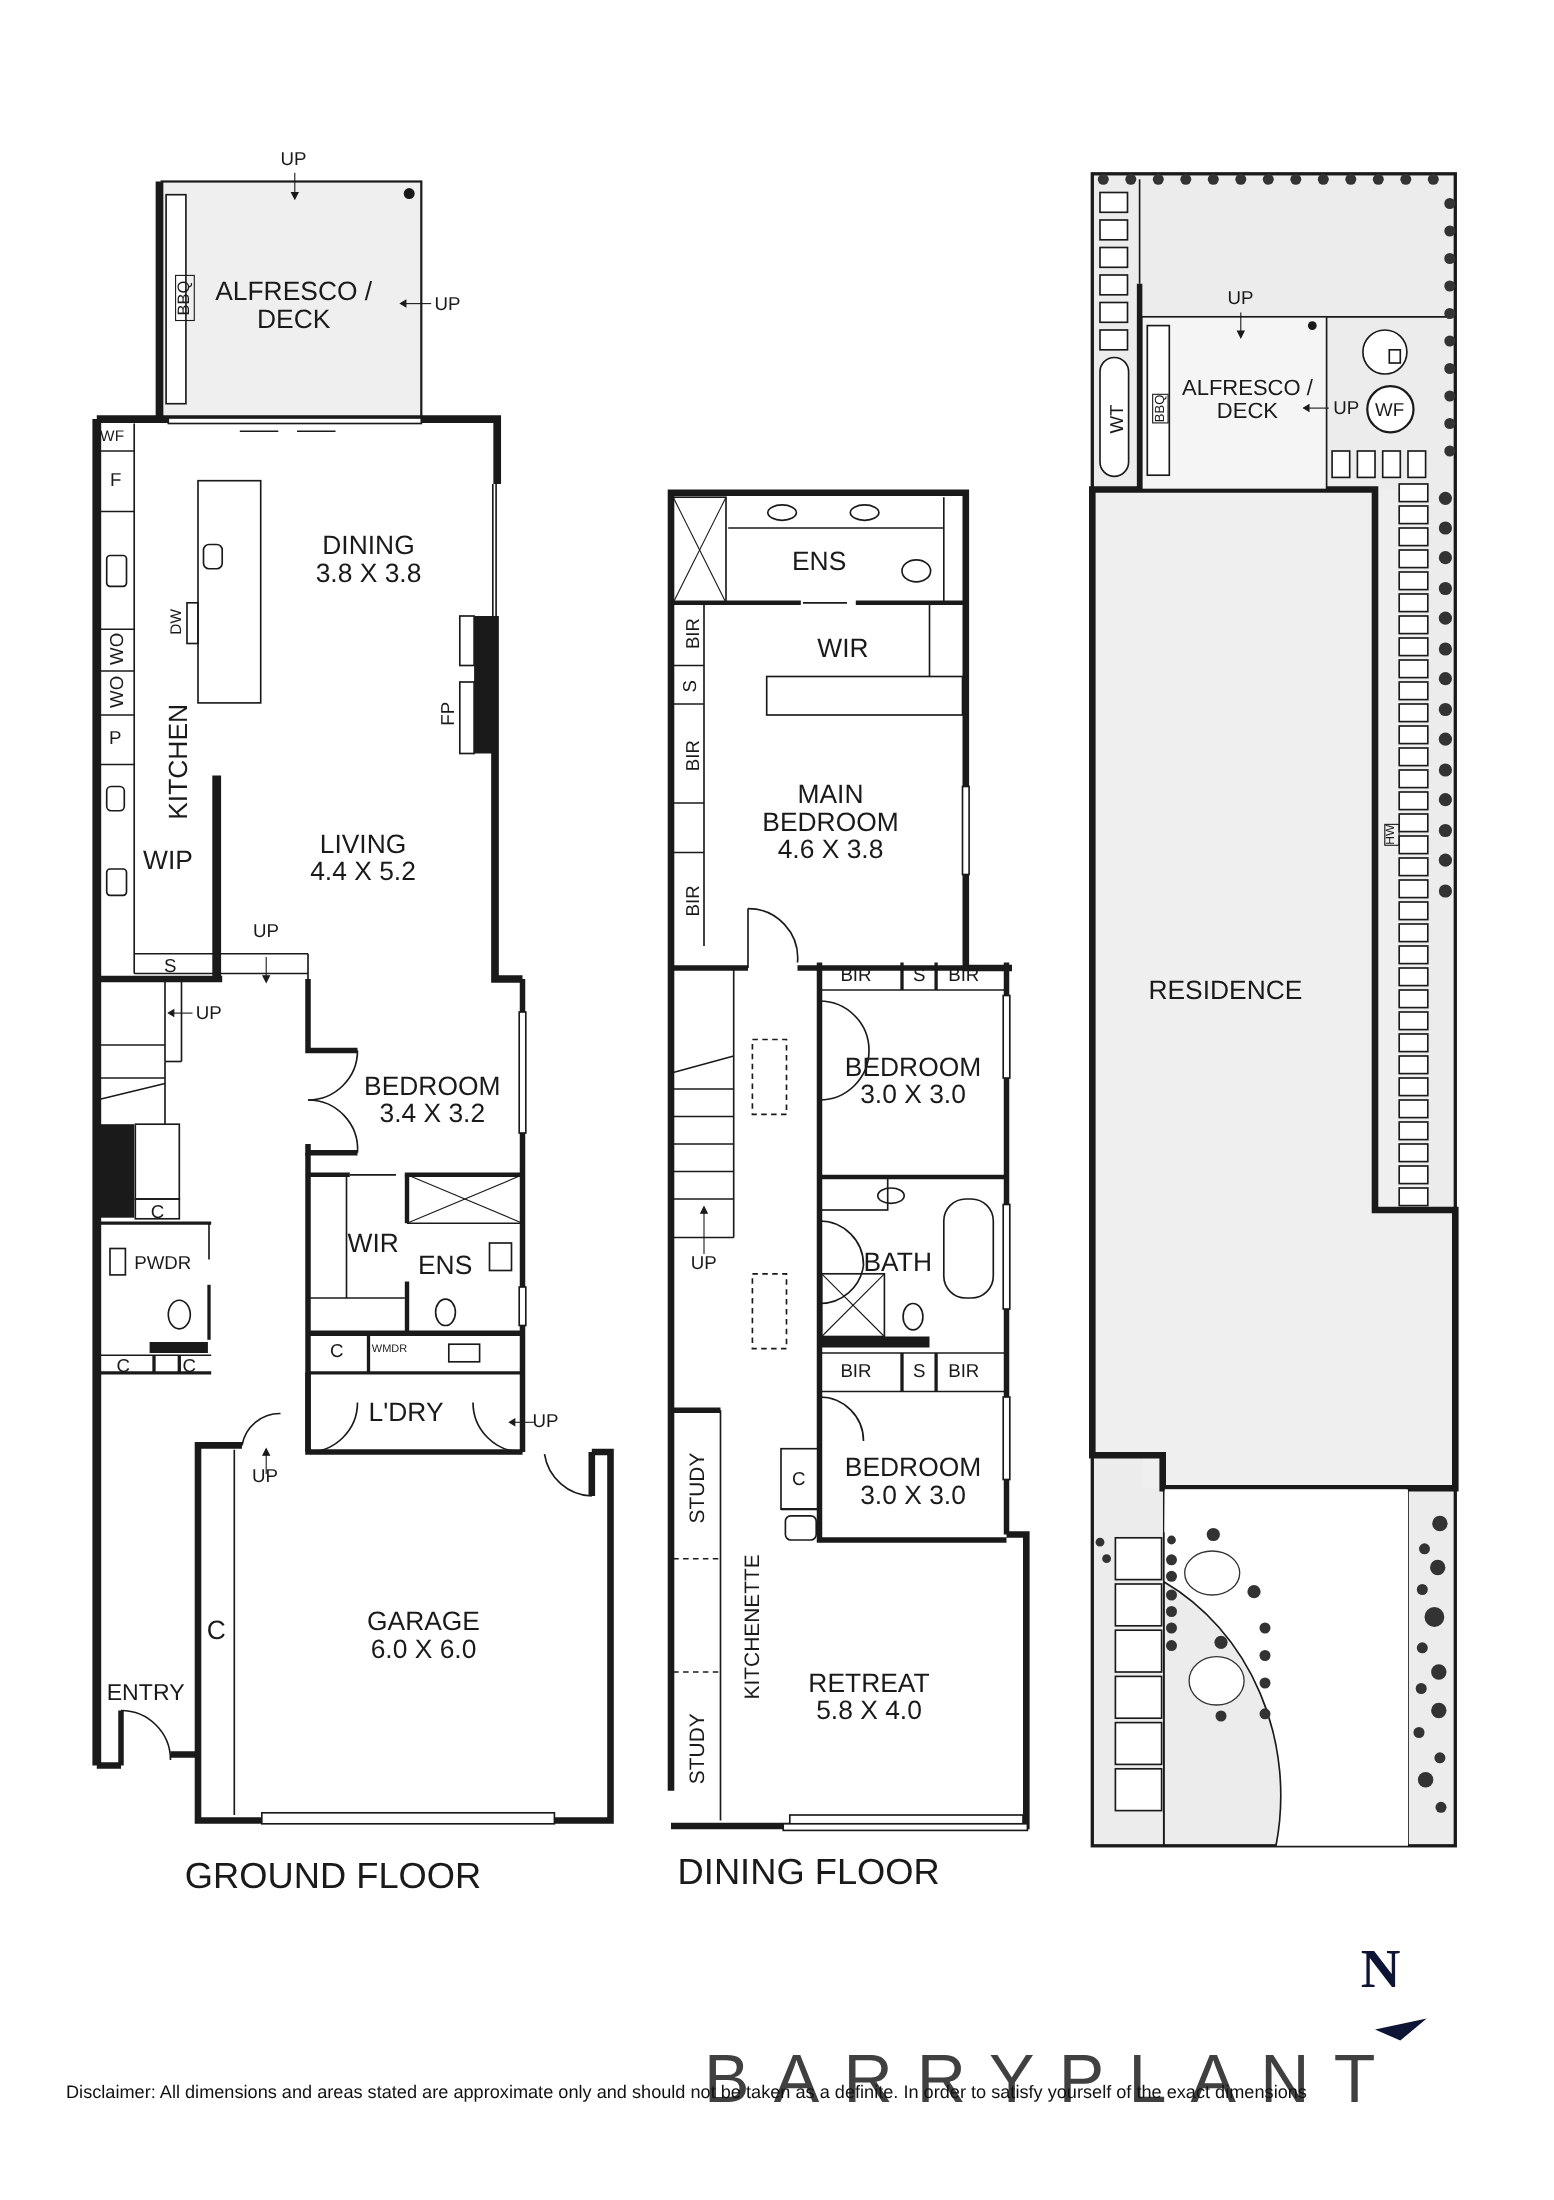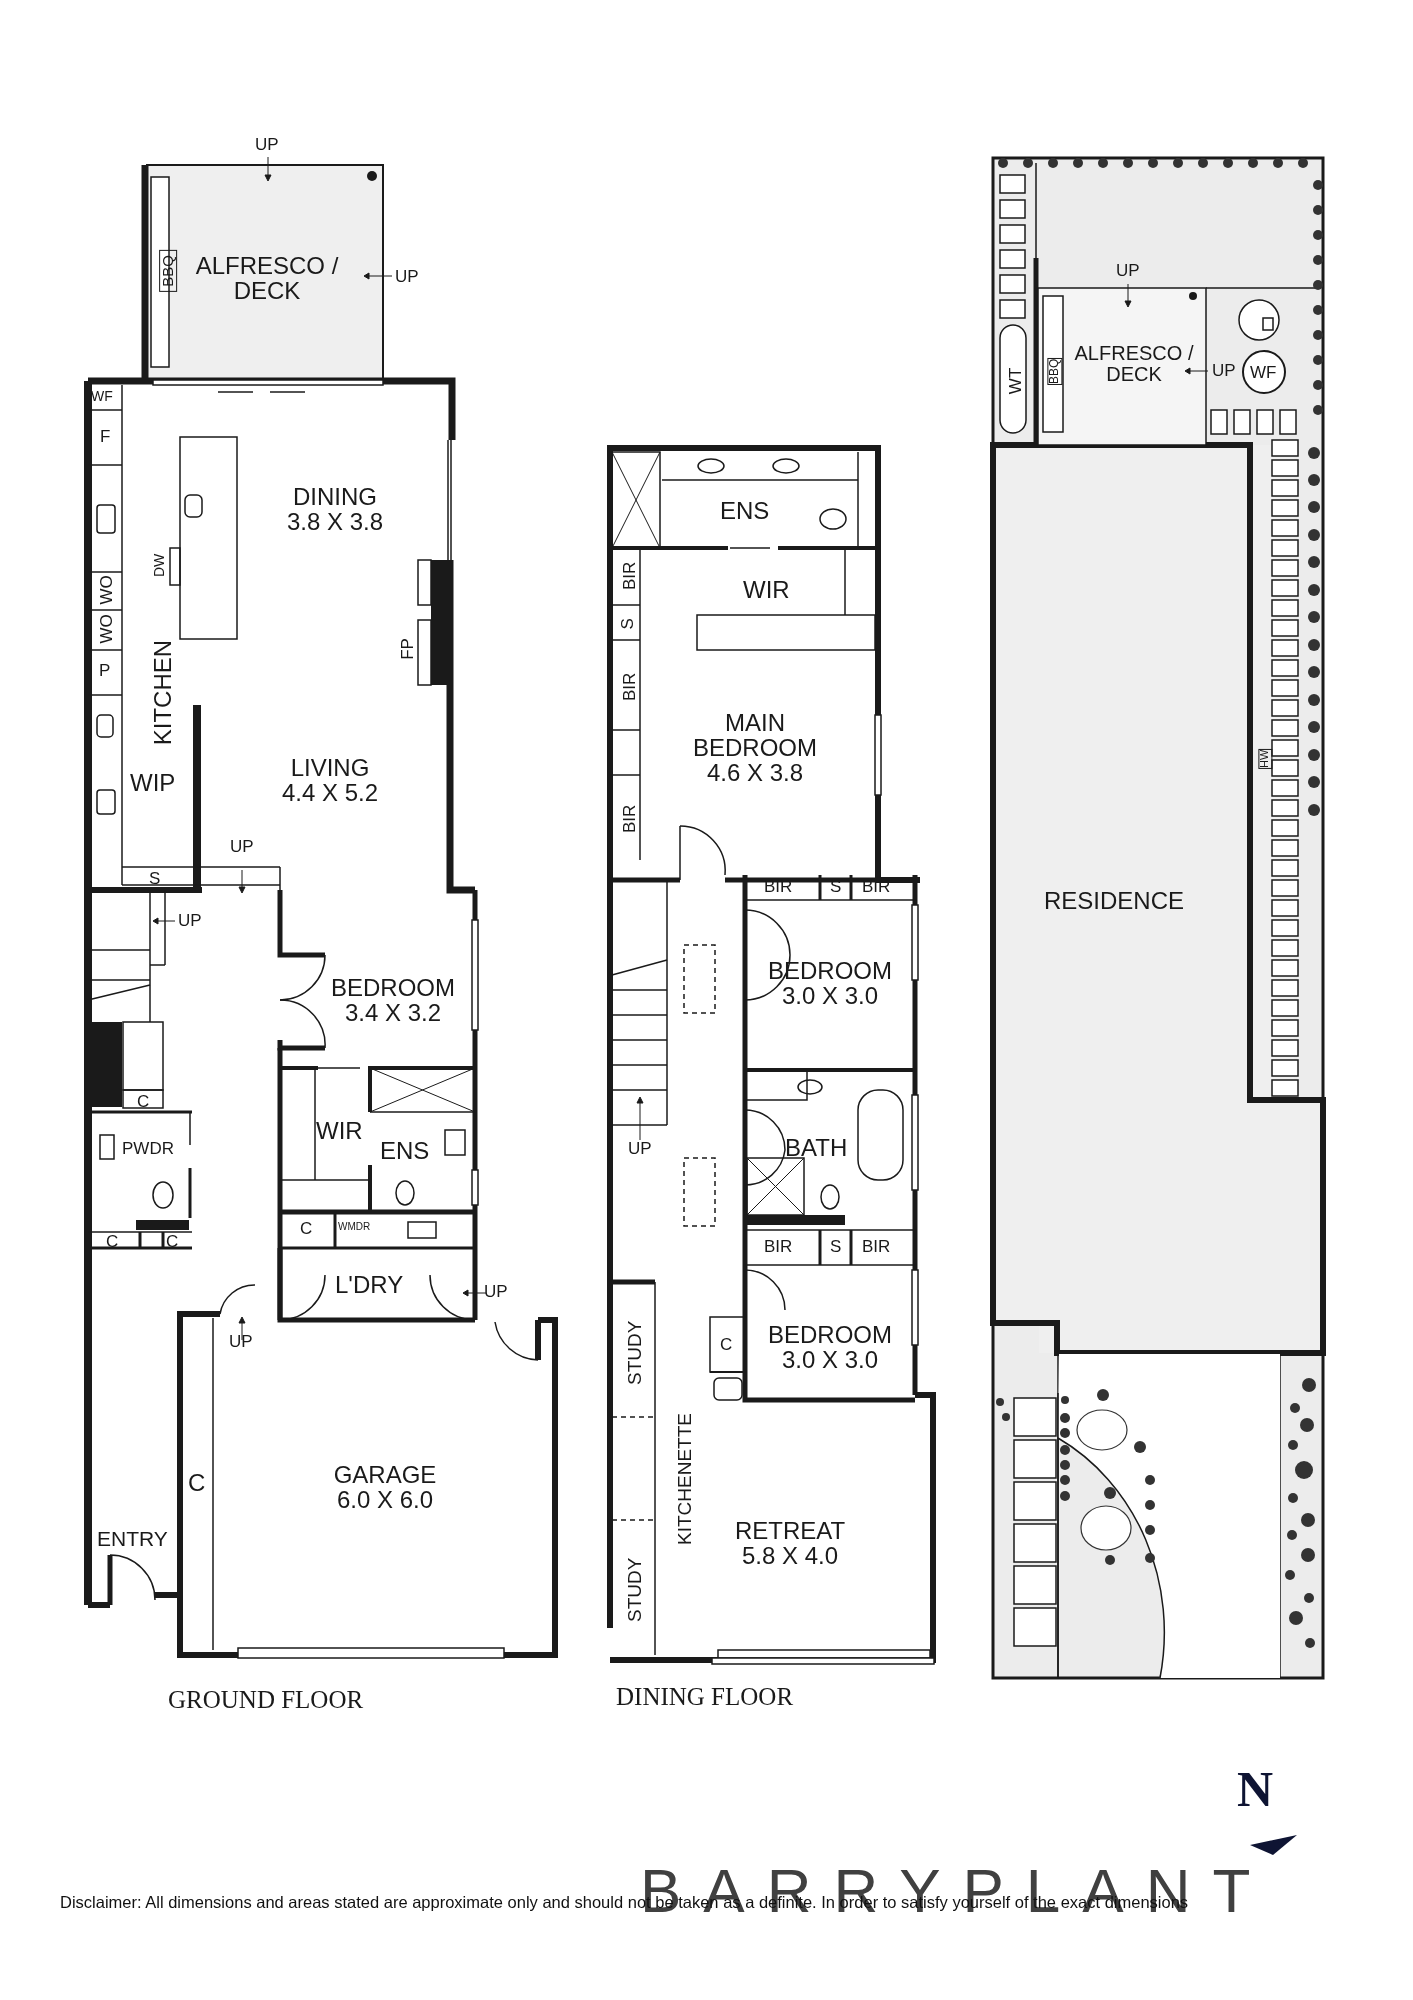--- a/index.html
+++ b/index.html
@@ -4,21 +4,21 @@
 <style>
   html, body { margin:0; padding:0; background:#ffffff; }
   body { width:1413px; height:2000px; position:relative; overflow:hidden;
          font-family:"Liberation Sans", sans-serif; color:#1a1a1a; }
   svg.plan { position:absolute; left:0; top:0; }
   .lbl { position:absolute; text-align:center; line-height:1.05; color:#1a1a1a; white-space:nowrap; }
   .room { font-size:24px; }
   .small { font-size:17px; }
   .tiny { font-size:14px; }
   .rot { transform-origin:center center; transform:rotate(-90deg); }
-  .floor-title { position:absolute; font-size:25px;font-family:Liberation Serif, serif; }
+  .floor-title { position:absolute; font-size:33px; }
   .disclaimer { position:absolute; left:60px; width:1293px; top:1893px; text-align:left;
                 font-size:16.5px; line-height:18px; color:#111; }
   .watermark { position:absolute; left:640px; top:1855px; font-size:62px; letter-spacing:22px;
                color:#404040; font-weight:normal; }
   .north { position:absolute; left:1237px; top:1760px; font-family:"Liberation Serif", serif;
            font-weight:bold; font-size:50px; color:#0e1433; }
 </style>
 </head>
 <body>
 

